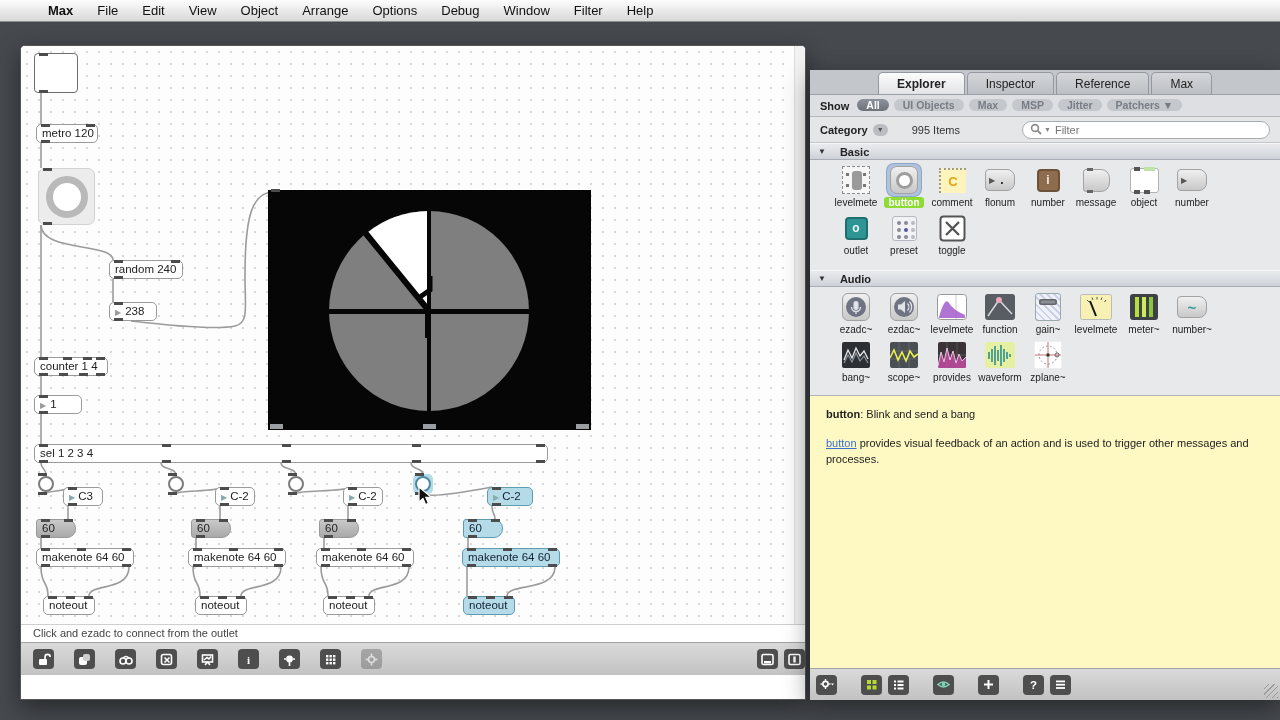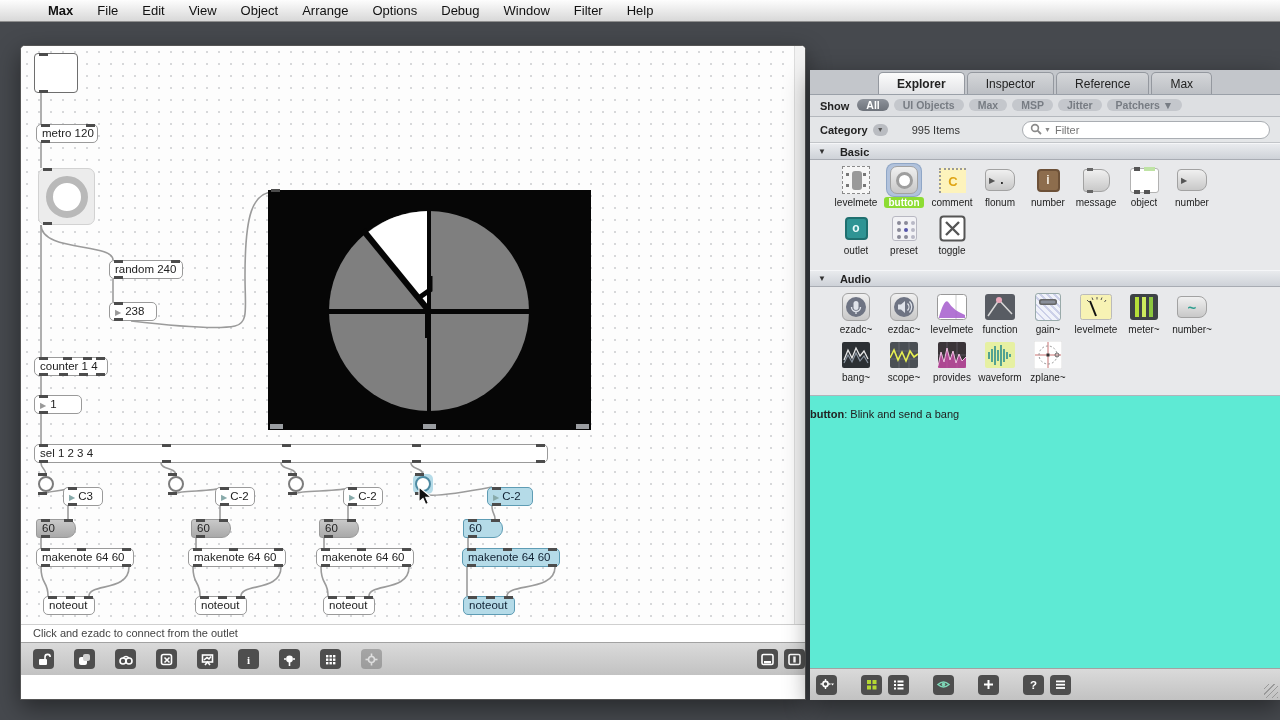--- a/index.html
+++ b/index.html
@@ -103,22 +103,22 @@
     font-size:11px; font-weight:bold; color:#222; display:flex; align-items:center; padding-left:8px; }
   .sect-head .arr { font-size:8px; margin-right:14px; color:#333; }
   .icon-grid { display:grid; grid-template-columns:repeat(8,48px); padding:4px 0 10px 22px; }
   .icon-cell { width:48px; height:48px; display:flex; flex-direction:column; align-items:center; }
   .icon-art { width:34px; height:32px; display:flex; align-items:center; justify-content:center; border-radius:7px; }
   .icon-art.selbg { background:#b1c2dc; box-shadow:0 0 0 1px #8fa6c6; }
   .icon-lab { font-size:10px; color:#1d1d1d; margin-top:1px; max-width:50px;
     overflow:hidden; white-space:nowrap; }
   .icon-lab.sellab { background:#8ddc33; color:#fff; font-weight:bold;
     border-radius:3px; padding:0 4px; }
-  #refpanel { flex:1; background:#5eead4; border-top:1px solid #b0b4ba;
-    font-size:11px; color:#222; padding:10px 0; line-height:1.5; }
+  #refpanel { flex:1; background:#fef9c3; border-top:1px solid #b0b4ba;
+    font-size:11px; color:#222; padding:10px 16px; line-height:1.5; }
   #refpanel .term { font-weight:bold; }
   #refpanel a { color:#3b6fd4; }
   #refpanel p { margin-top:12px; }
   #xtoolbar { height:32px; background:linear-gradient(#dadada,#c2c2c2);
     border-top:1px solid #a2a2a2; display:flex; align-items:center; padding-left:6px; position:relative; }
   #xtoolbar .ticon { margin-right:8px; }
   .tspace { width:18px; }
   #grip { position:absolute; right:2px; bottom:2px; width:14px; height:14px;
     background:repeating-linear-gradient(135deg,transparent 0 3px,#9a9a9a 3px 4px); }
 
@@ -640,20 +640,23 @@
           </div>
           <div class="icon-lab">zplane~</div>
         </div>
       </div>
     </div>
 
   <div id="refpanel">
     <div>
       <span class="term">button</span><span>: Blink and send a bang</span>
     </div>
+    <p>
+      <a href="#">button</a><span> provides visual feedback of an action and is used to trigger other messages and processes.</span>
+    </p>
   </div>
 
   <div id="xtoolbar">
     <div id="xtool-icons" style="display:flex;align-items:center">
         <div class="ticon" style="margin-right: 6px;">
           <svg width="15" height="15">
             <circle cx="6.5" cy="7" r="2.6" fill="none" stroke="#fff" stroke-width="1.6"></circle>
             <g stroke="#fff" stroke-width="1.4">
               <line x1="6.5" y1="2" x2="6.5" y2="4"></line>
               <line x1="6.5" y1="10" x2="6.5" y2="12"></line>

